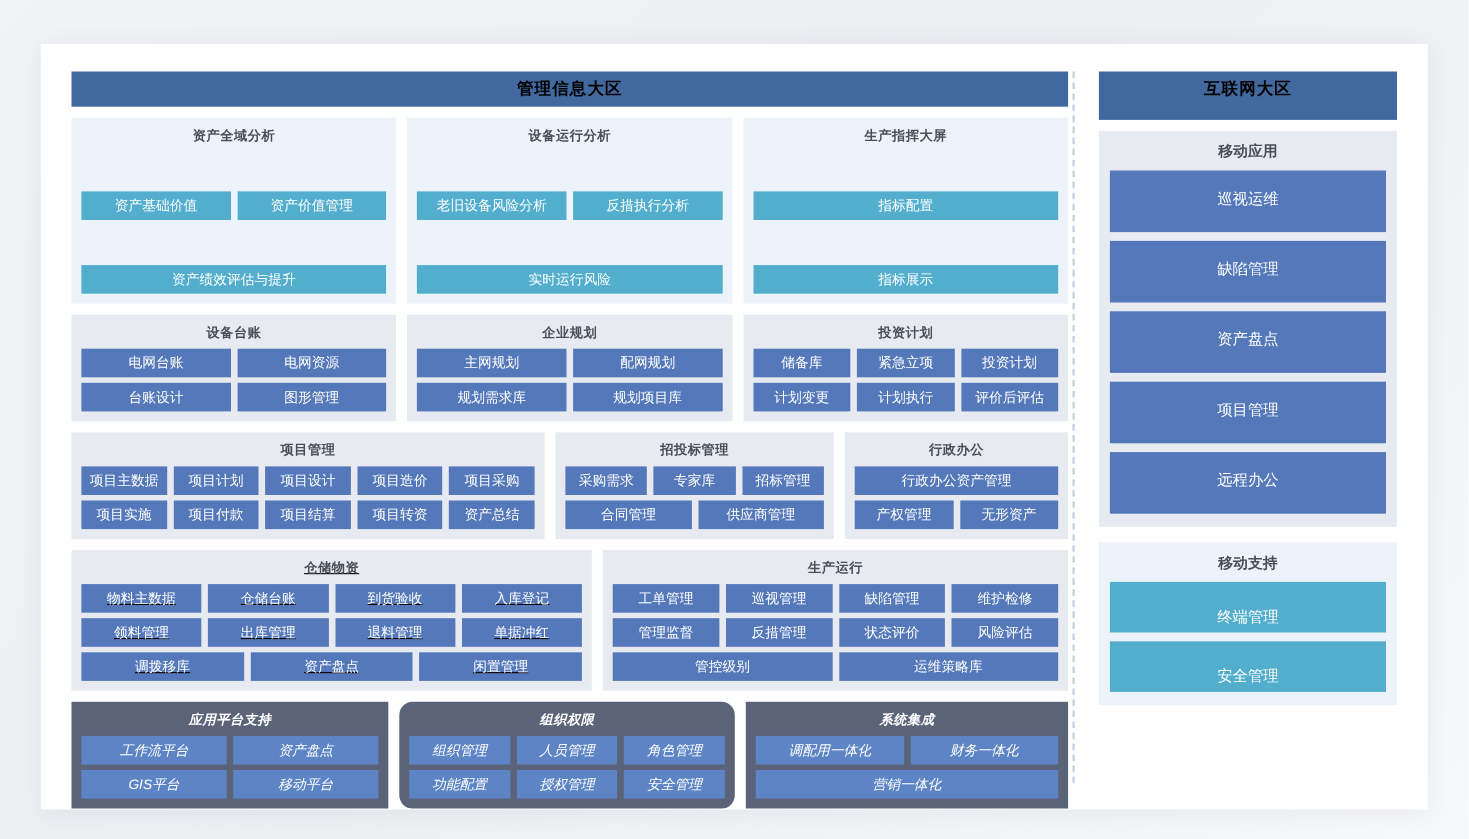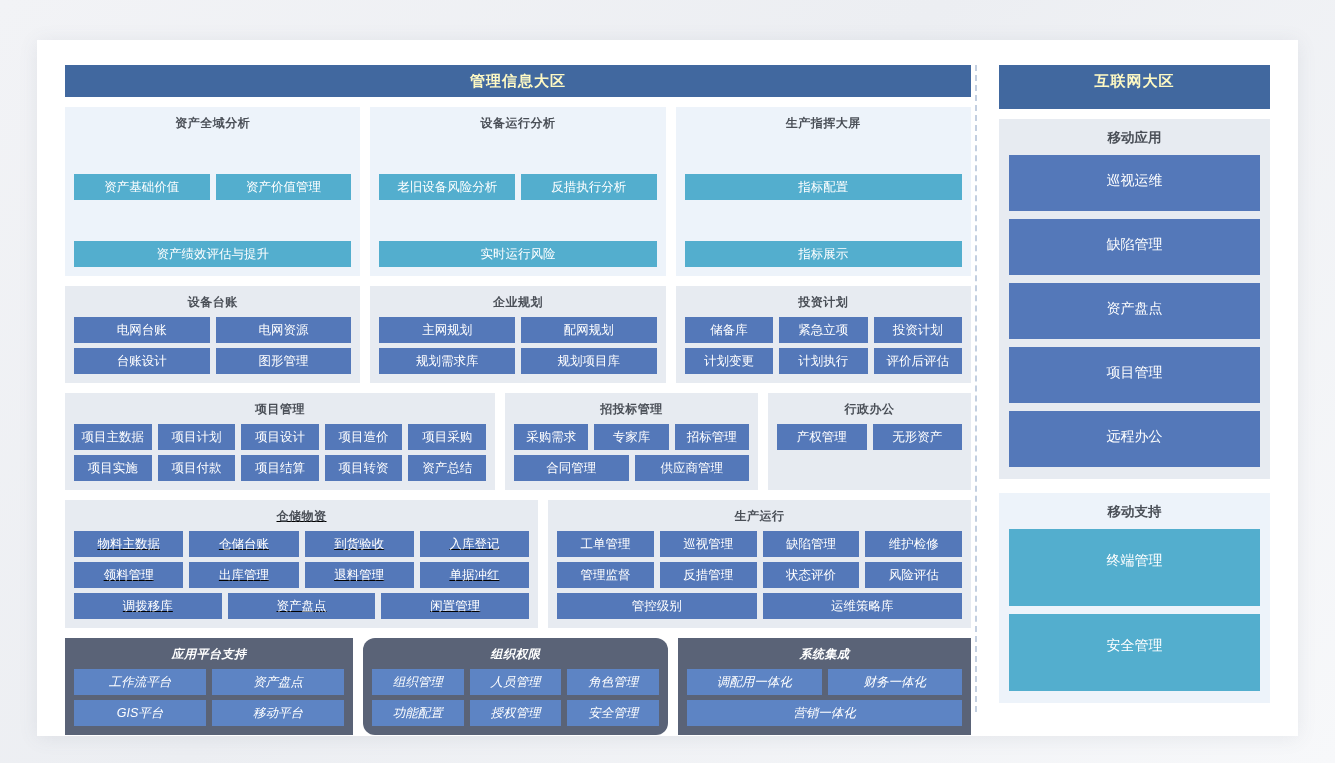--- a/index.html
+++ b/index.html
@@ -20,21 +20,21 @@
   }
   .col-left{width:906px;flex:0 0 906px;display:flex;flex-direction:column;}
   .divider{
     flex:0 0 18px;margin:0 4px;
     border-left:2px dashed #c3cfe0;
   }
   .col-right{flex:1 1 auto;display:flex;flex-direction:column;}
 
   
   .zone-head{
-    background:#41689f;color:#fef9c3;
+    background:#41689f;color:#000000;
     font-size:15px;font-weight:bold;letter-spacing:1px;
     height:44px;line-height:32px;text-align:center;
     margin-bottom:10px;
   }
 
   
   .group{
     padding:7px 9px 9px 9px;
     box-sizing:border-box;
     display:flex;flex-direction:column;
@@ -78,21 +78,21 @@
     text-align:center;font-size:13.5px;font-weight:bold;color:#4a4f57;
     margin:2px 0 8px 0;
   }
   .rchip{
     height:56px;line-height:51px;text-align:center;
     font-size:14px;color:#ffffff;margin-bottom:8px;
   }
   .rchip:last-child{margin-bottom:0;}
   .rchip.blue{background:#5478b9;}
   .rchip.cyan{background:#53aece;}
-  .rchip.tall{height:77px;line-height:62px;}
+  .rchip.tall{height:46px;line-height:62px;}
 </style>
 </head>
 <body>
 
 <div class="page-card">
   <div class="cols">
 
     <div class="col-left">
       <div class="zone-head">管理信息大区</div>
       <div id="left-body" style="display:flex;flex-direction:column;flex:1 1 auto;">
@@ -189,20 +189,23 @@
                 <div class="chip blue">专家库</div>
                 <div class="chip blue">招标管理</div>
               </div>
               <div class="row">
                 <div class="chip blue">合同管理</div>
                 <div class="chip blue">供应商管理</div>
               </div>
             </div>
             <div class="group gray" style="flex: 0 0 203px; min-height: 96px;">
               <div class="group-title">行政办公</div>
+              <div class="row">
+                <div class="chip blue">行政办公资产管理</div>
+              </div>
               <div class="row">
                 <div class="chip blue">产权管理</div>
                 <div class="chip blue">无形资产</div>
               </div>
             </div>
           </div>
           <div class="mrow">
             <div class="group gray" style="flex: 0 0 473px; min-height: 124px; text-decoration: underline;">
               <div class="group-title">仓储物资</div>
               <div class="row">

